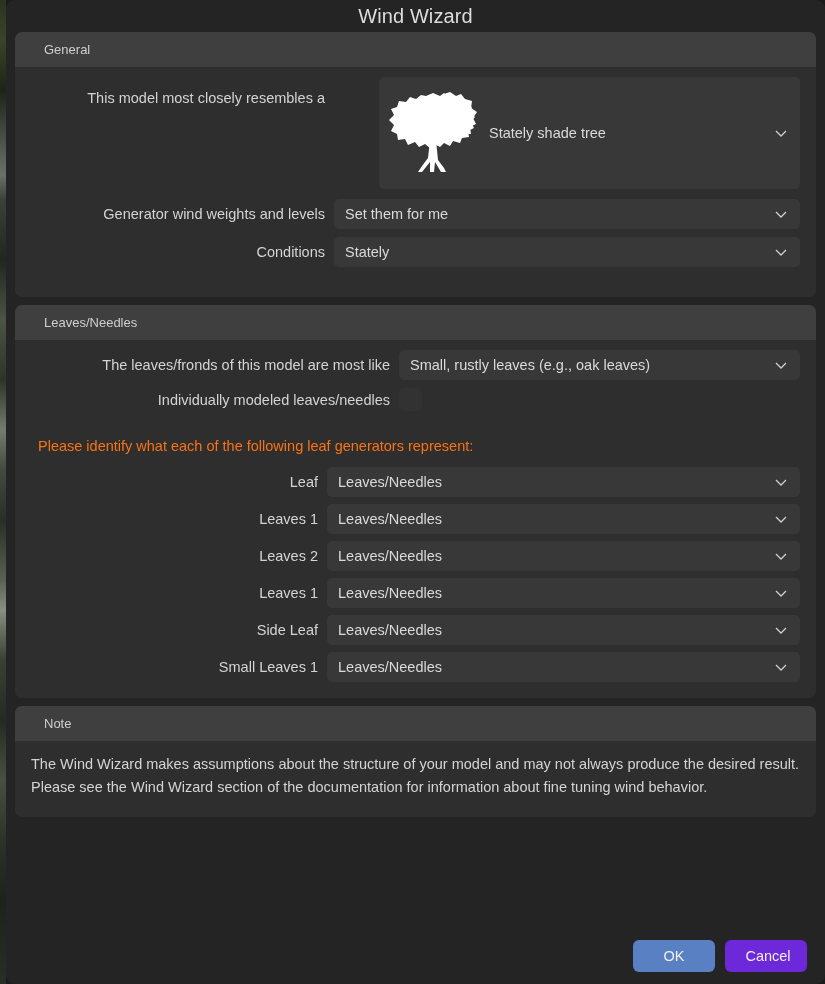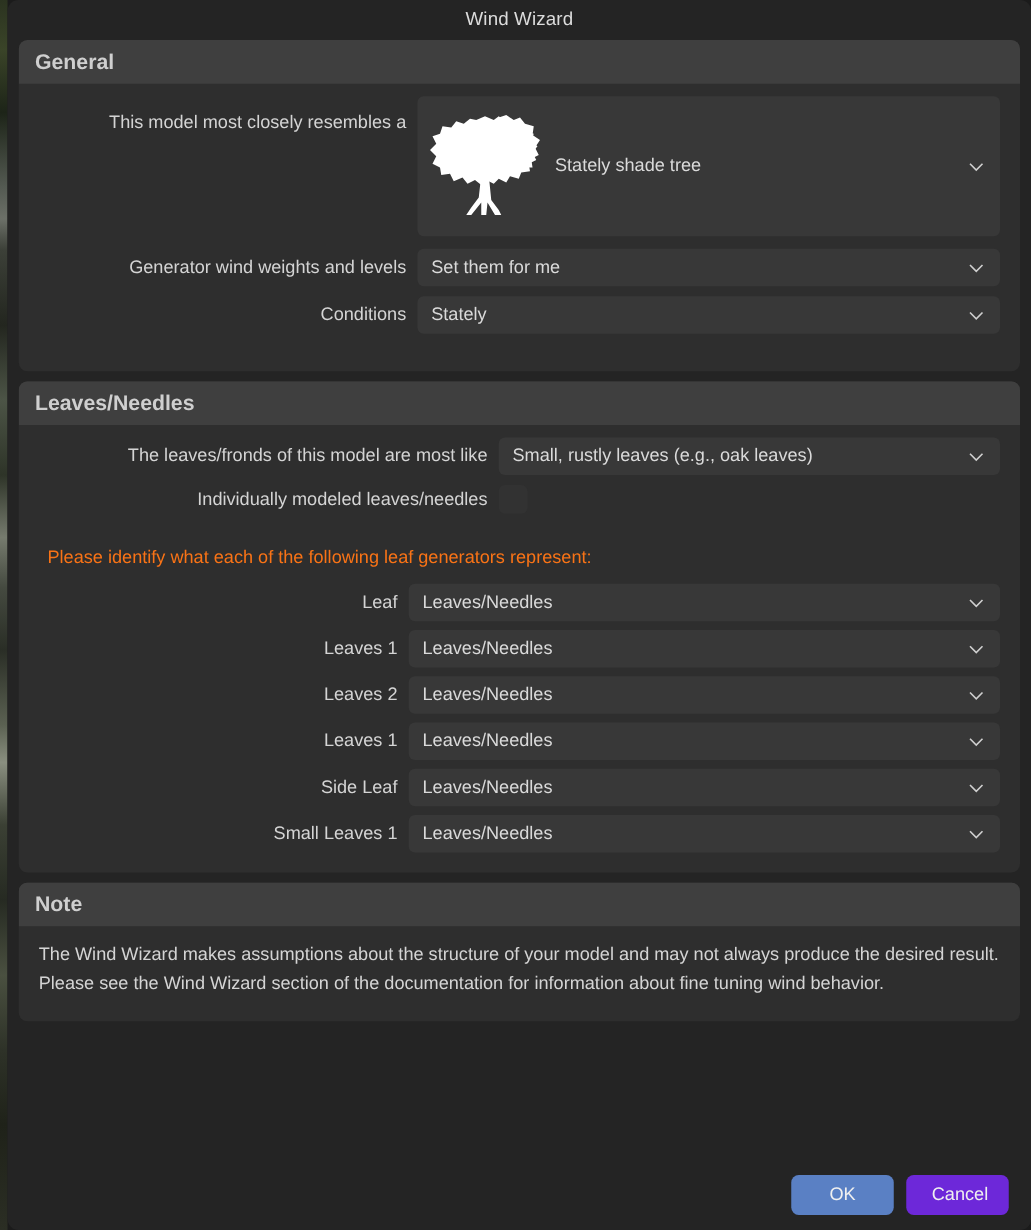--- a/index.html
+++ b/index.html
@@ -36,39 +36,39 @@
     background: #242424;
     border-radius: 9px;
     box-sizing: border-box;
   }
 
   #titlebar {
     height: 32px;
     line-height: 32px;
     text-align: center;
     color: #dcdcdc;
-    font-size: 15px;
+    font-size: 20px;
     letter-spacing: 0.1px;
   }
 
   .group {
     margin: 0 9px 8px 9px;
     background: #2e2e2e;
     border-radius: 7px;
     overflow: hidden;
   }
 
   .group-header {
     background: #3f3f3f;
     height: 35px;
     line-height: 35px;
-    padding-left: 13px;
+    padding-left: 29px;
     color: #cfcfcf;
-    font-size: 17px;
-    font-weight: bold;
+    font-size: 13px;
+    font-weight: normal;
   }
 
   .group-body {
     padding: 10px 16px 14px 16px;
   }
 
   .row {
     display: flex;
     align-items: center;
     margin-bottom: 8px;
@@ -197,21 +197,21 @@
   <div id="titlebar">
     <span>Wind Wizard</span>
   </div>
 
   <div class="group">
     <div class="group-header">
       <span>General</span>
     </div>
     <div class="group-body">
 
-      <div class="row" style="margin-bottom:10px;">
+      <div class="row" style="margin-bottom:10px;gap:45px;">
         <div class="row-label label-model">This model most closely resembles a</div>
         <div class="combo combo-tall">
           <span class="thumb-wrap">
             <svg width="96" height="86" viewBox="0 0 96 86" aria-hidden="true">
               <g fill="#ffffff">
                 <path d="M40 6 L47 3 L54 6 L58 3 L63 7 L68 5 L72 10 L78 9 L80 15 L86 17 L84 23 L89 27 L85 32 L88 38 L82 41 L83 47 L76 48 L74 53 L67 51 L64 56 L58 53 L54 57 L48 54 L44 58 L39 54 L33 57 L29 52 L22 55 L19 49 L12 50 L11 44 L5 41 L8 35 L3 30 L8 25 L5 19 L11 17 L13 11 L20 12 L24 7 L30 9 L35 5 Z"></path>
                 <path d="M44 50 L50 50 L52 70 L58 78 L60 82 L55 82 L52 77 L49 72 L48 82 L44 82 L44 72 L40 77 L36 82 L32 82 L36 76 L42 68 Z"></path>
                 <path d="M58 4 L64 2 L70 6 L75 4 L79 9 L86 11 L85 18 L91 22 L87 28 L90 34 L84 37 L85 44 L78 44 L74 49 L68 46 L63 48 L60 42 L58 34 L57 22 Z"></path>
                 <rect x="30" y="38" width="30" height="10"></rect>
               </g>

